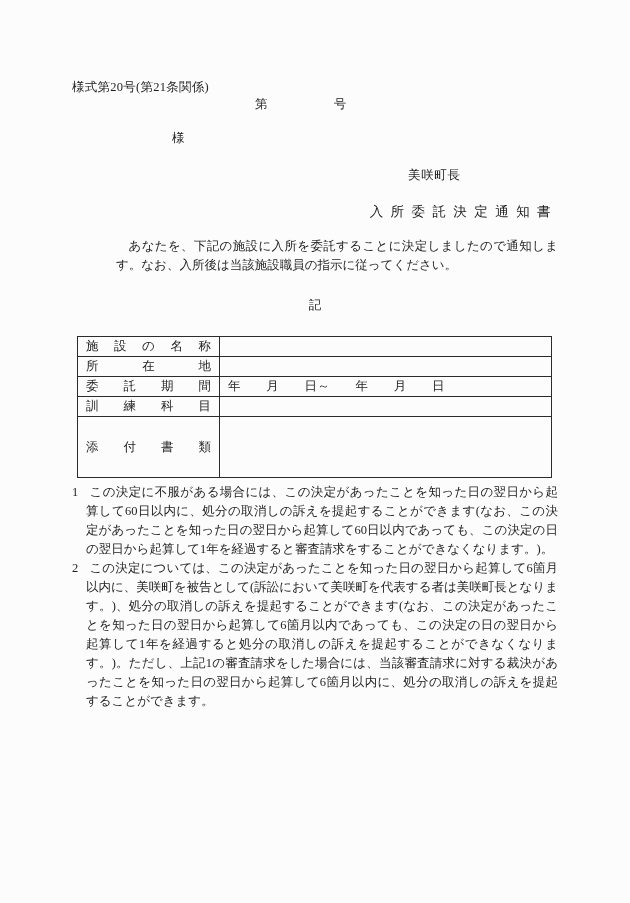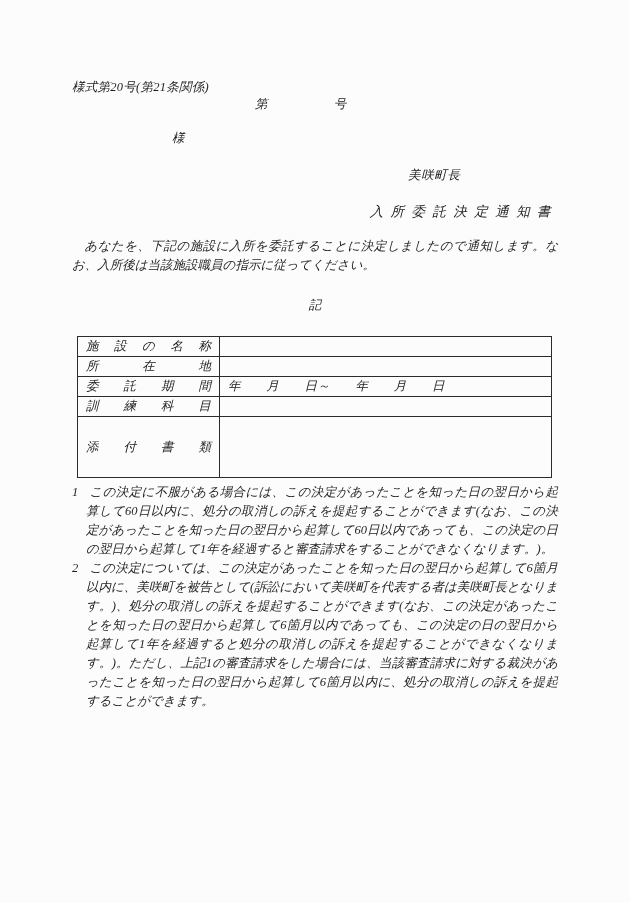--- a/index.html
+++ b/index.html
@@ -6,21 +6,20 @@
   html, body { background: #e9e9e9; }
   .page {
     width: 630px;
     height: 903px;
     margin: 0 auto;
     background: #fcfcfc;
     color: #1f1f1f;
     font-family: "Liberation Serif", "DejaVu Serif", serif;
     font-size: 12.5px;
     overflow: hidden;
-    font-style: italic;
   }
   .content { padding: 0 72px; }
 
   .form-number {
     padding-top: 81px;
     line-height: 13px;
     letter-spacing: 0.02em;
   }
   .doc-header {
     text-align: center;
@@ -46,20 +45,21 @@
     line-height: 14px;
     font-weight: normal;
     letter-spacing: 0.55em;
     text-indent: 0.55em;
   }
   .intro {
     margin-top: 18px;
     line-height: 19px;
     text-align: justify;
     text-indent: 1em;
+    margin-left: 44px;
   }
   .record-marker {
     margin-top: 24px;
     text-align: center;
     line-height: 13px;
   }
 
   table.decision-table {
     margin-top: 24px;
     margin-left: 5px;

